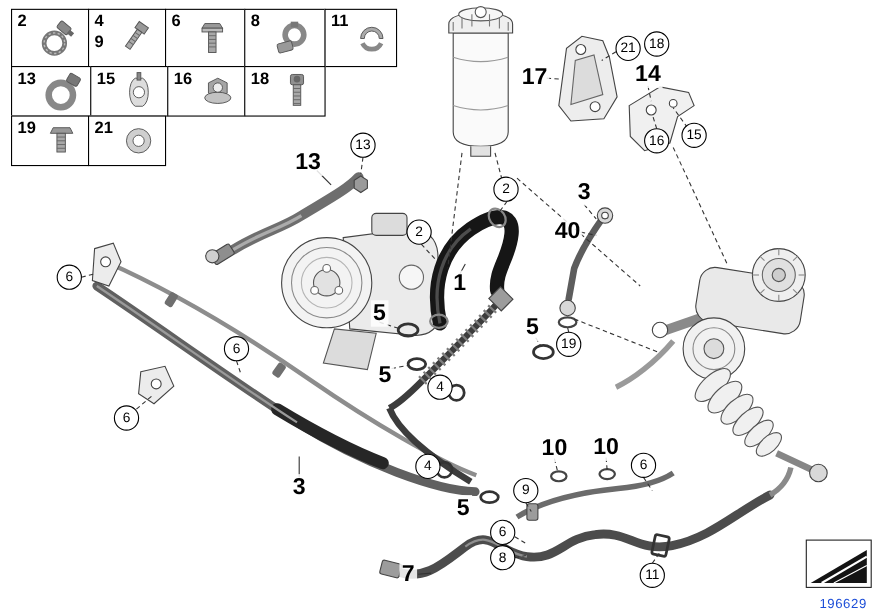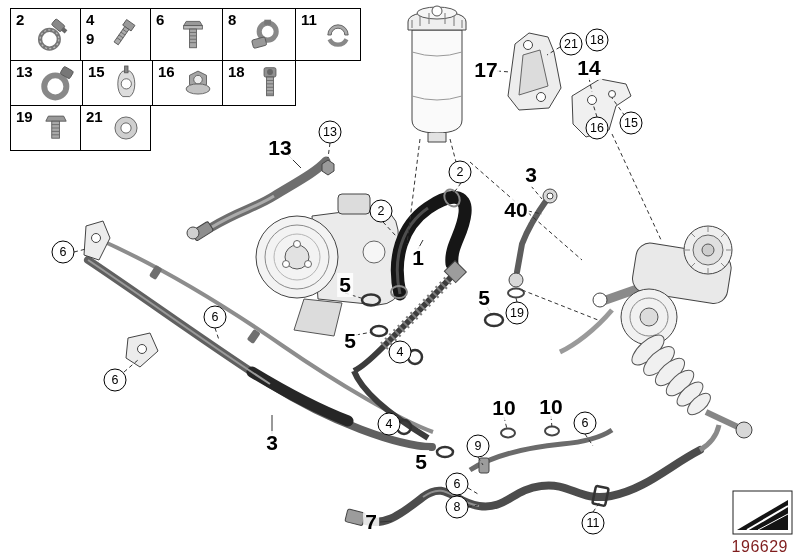--- a/index.html
+++ b/index.html
@@ -25,21 +25,21 @@
   }
   .callout.circled {
     width:23px; height:23px; border:1.5px solid #000; border-radius:50%;
     background:#fff; display:flex; align-items:center; justify-content:center;
     font-size:12.5px; line-height:1;
   }
   .callout.plain {
     font-size:21px; font-weight:bold; background:rgba(255,255,255,0.85); padding:0 2px;
   }
   .part-number {
-    position:absolute; right:12px; bottom:4px; font-size:16px; color:#7f1d1d;
+    position:absolute; right:12px; bottom:4px; font-size:12px; color:#1d4ed8;
     letter-spacing:0.5px;
   }
 </style>
 </head>
 <body>
 
 <div class="stage">
 
   <svg class="diagram" width="800" height="560" viewBox="0 0 800 560">
 

